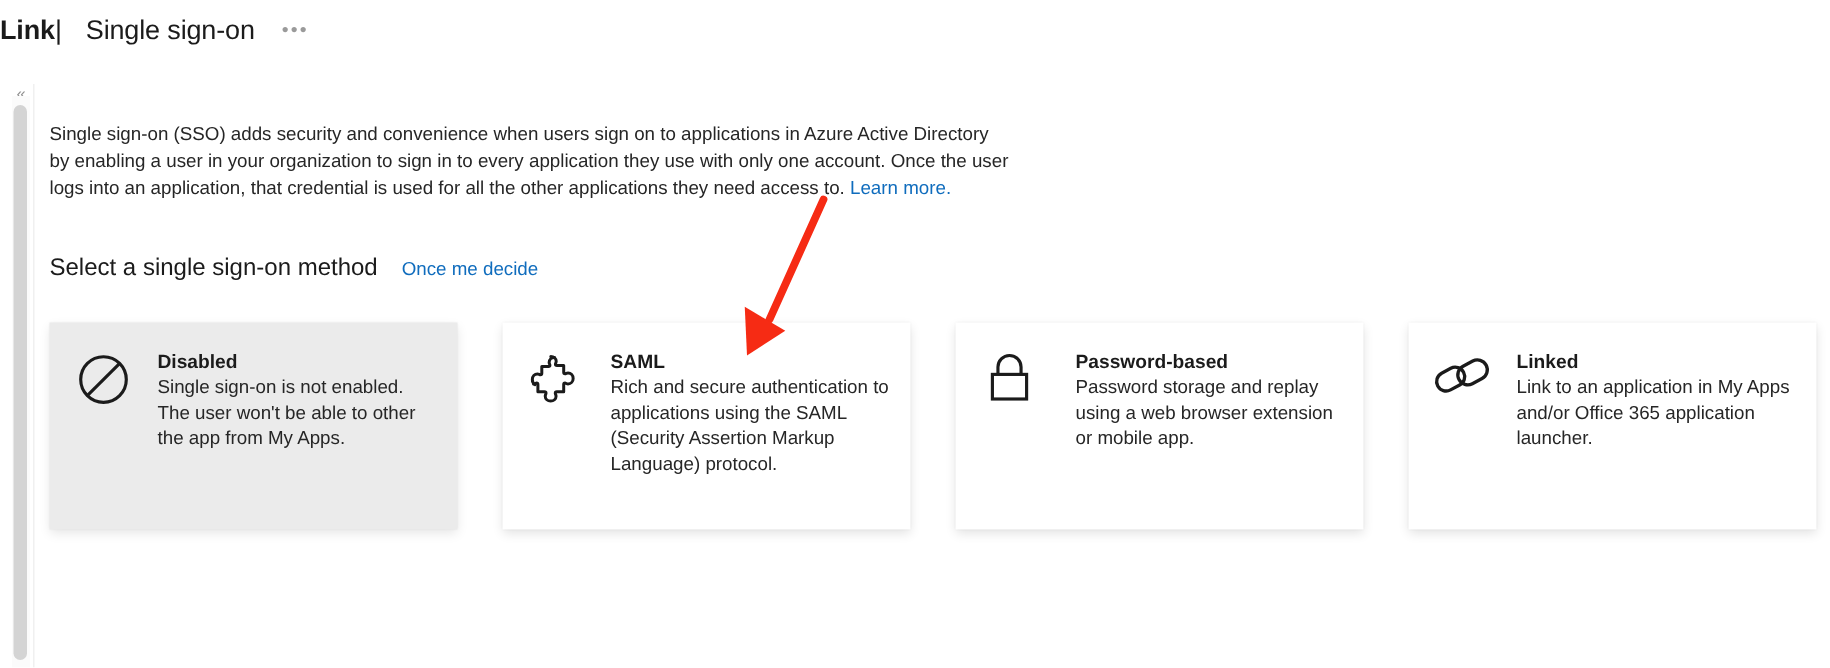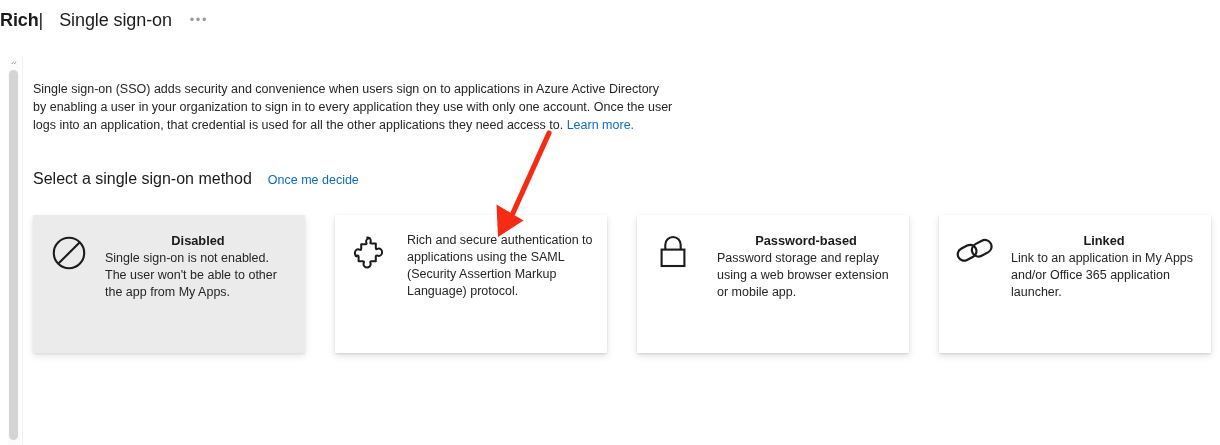--- a/index.html
+++ b/index.html
@@ -161,21 +161,20 @@
     justify-content: center;
     padding-top: 2px;
   }
   .card-body { flex: 1 1 auto; min-width: 0; }
   .card-title {
     font-size: 12.8px;
     font-weight: bold;
     line-height: 17px;
     color: #1b1b1b;
     margin-bottom: 1px;
-    text-align: center;
   }
   .card-desc {
     font-size: 12.5px;
     line-height: 17px;
     color: #262626;
   }
 
   
   .annotation-arrow {
     position: absolute;
@@ -184,21 +183,21 @@
     pointer-events: none;
   }
 </style>
 </head>
 <body>
 
 <div id="app">
 
   <div class="page-header">
     <div class="page-title">
-      <span class="strong">Rich</span><span class="divider">|</span><span class="reg">Single sign-on</span>
+      <span class="strong">Link</span><span class="divider">|</span><span class="reg">Single sign-on</span>
     </div>
     <div class="more-button">•••</div>
   </div>
 
   <div class="collapse-chevron">«</div>
 
   <div class="panel-edge"></div>
 
   <div class="scroll-track">
     <div class="scroll-thumb" style="left:1px; top:6px;"></div>
@@ -229,20 +228,21 @@
     </div>
 
     <div class="card card-c1">
       <div class="card-icon">
         <svg width="36" height="36" viewBox="0 0 36 36">
           <path d="M14.2 3.6 c2.0 0 3.6 1.5 3.6 3.3 0 0.8 -0.5 1.3 -0.5 1.9 0 0.5 0.4 0.8 1.0 0.8 h4.5 v4.6 c0 0.6 0.4 1.0 0.9 1.0 0.6 0 1.1 -0.6 2.0 -0.6 1.9 0 3.4 1.7 3.4 3.7 0 2.0 -1.5 3.7 -3.4 3.7 -0.9 0 -1.4 -0.6 -2.0 -0.6 -0.5 0 -0.9 0.4 -0.9 1.0 v4.8 h-4.6 c-0.6 0 -1.0 0.4 -1.0 0.9 0 0.6 0.5 1.1 0.5 2.0 0 1.9 -1.6 3.3 -3.6 3.3 -2.0 0 -3.6 -1.4 -3.6 -3.3 0 -0.9 0.5 -1.4 0.5 -2.0 0 -0.5 -0.4 -0.9 -1.0 -0.9 h-4.4 v-4.8 c0 -0.6 -0.4 -1.0 -0.9 -1.0 -0.6 0 -1.1 0.6 -2.0 0.6" fill="none" stroke="#1b1b1b" stroke-width="2.0" stroke-linejoin="round" stroke-linecap="round"></path>
           <path d="M3.7 22.4 c-1.1 -0.6 -1.8 -1.9 -1.8 -3.4 0 -2.0 1.5 -3.7 3.4 -3.7 0.9 0 1.4 0.6 2.0 0.6 0.5 0 0.9 -0.4 0.9 -1.0 v-4.6 h4.4 c0.6 0 1.0 -0.3 1.0 -0.8 0 -0.6 -0.5 -1.1 -0.5 -1.9 0 -1.8 1.6 -3.3 3.6 -3.3" fill="none" stroke="#1b1b1b" stroke-width="2.0" stroke-linejoin="round" stroke-linecap="round"></path>
         </svg>
       </div>
       <div class="card-body">
+        <div class="card-title">SAML</div>
         <div class="card-desc">Rich and secure authentication to applications using the SAML (Security Assertion Markup Language) protocol.</div>
       </div>
     </div>
 
     <div class="card card-c2">
       <div class="card-icon">
         <svg width="36" height="38" viewBox="0 0 36 38">
           <path d="M10.3 15.6 v-4.9 a7.7 7.7 0 0 1 15.4 0 v4.9" fill="none" stroke="#1b1b1b" stroke-width="2.1"></path>
           <rect x="6.6" y="15.6" width="22.8" height="16.4" fill="none" stroke="#1b1b1b" stroke-width="2.1"></rect>
         </svg>

